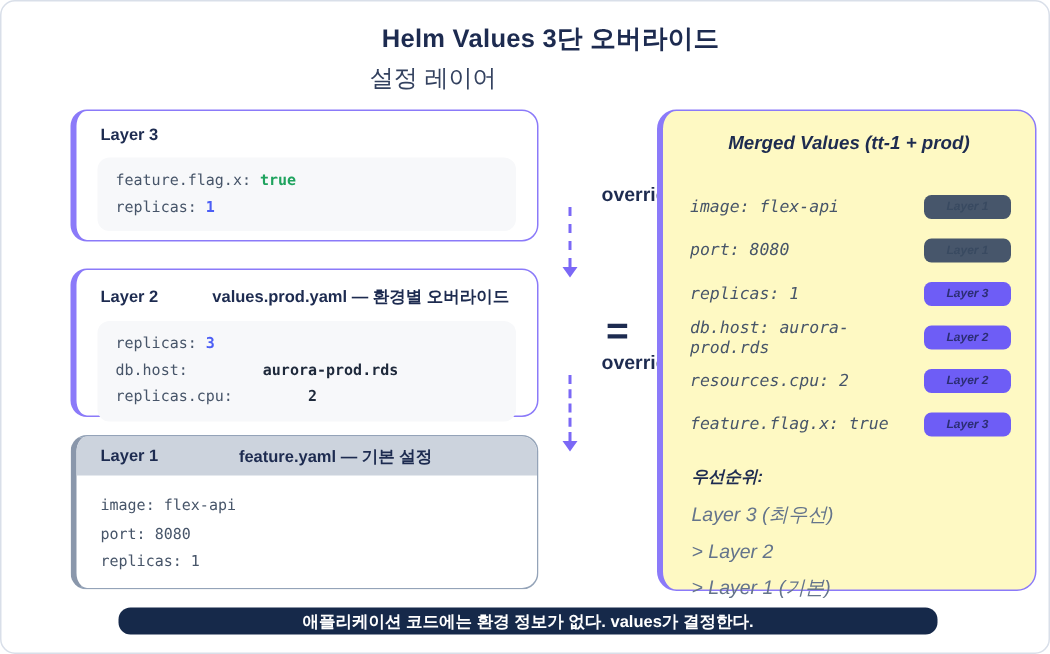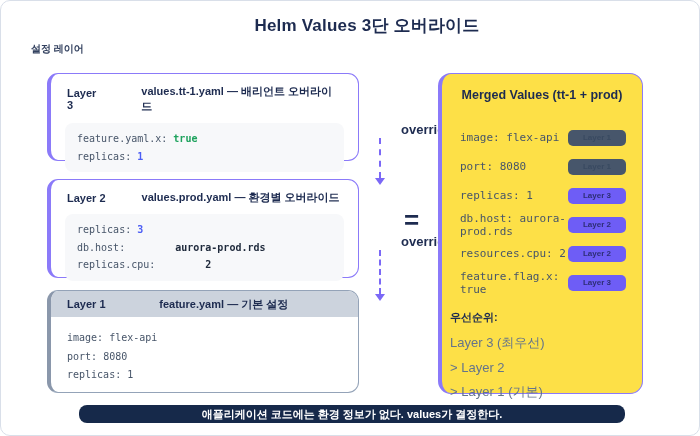--- a/index.html
+++ b/index.html
@@ -6,21 +6,21 @@
   body { background:#ffffff; font-family:"Liberation Sans", sans-serif; }
   #canvas {
     position:relative; width:700px; height:436px; background:#ffffff;
     border:1px solid #d9dfe9; border-radius:10px; overflow:hidden;
   }
   .page-title {
     position:absolute; top:13px; left:16px; width:700px; text-align:center;
     font-size:17px; font-weight:bold; color:#1d2b50; letter-spacing:.2px;
   }
   .col-header {
-    position:absolute; top:41px; font-size:10px; font-weight:bold; color:#33415f; text-align:left;
+    position:absolute; top:41px; font-size:16px; font-weight:normal; color:#33415f; text-align:right;
   }
   .col-header.left  { left:30px;  width:300px; }
   .col-header.right { left:420px; width:240px; }
 
   
   .layer-box {
     position:absolute; left:46px; width:312px; background:#ffffff;
     border:1.5px solid #8b7af9; border-left:4px solid #8b7af9; border-radius:11px;
   }
   .layer-box.gray { border-color:#94a3b8; border-left-color:#8a97ab; overflow:hidden; }
@@ -65,41 +65,41 @@
     border-top:7px solid #7b68f6;
   }
   #arrow-head-1 { top:177px; }
   #arrow-head-2 { top:293px; }
   .equals-sign {
     position:absolute; left:403px; top:204px; font-size:26px; font-weight:bold; color:#1d2b50;
   }
 
   
   #merged-box {
-    position:absolute; left:437px; top:72px; width:205px; height:321px;
-    background:#fde047; border:1.5px solid #8b7af9; border-left:4px solid #8b7af9; border-radius:13px;
+    position:absolute; left:437px; top:72px; width:253px; height:321px;
+    background:#fef9c3; border:1.5px solid #8b7af9; border-left:4px solid #8b7af9; border-radius:13px;font-style:italic;
   }
   .merged-title {
     margin-top:14px; text-align:center; font-size:12.5px; font-weight:bold; color:#1d2b50;
   }
   .merged-rows { margin-top:21px; }
   .merged-row {
     display:flex; align-items:center; justify-content:space-between;
     height:29px; padding:0 16px 0 18px;
   }
   .merged-key { font-family:"DejaVu Sans Mono", monospace; font-size:11px; color:#475569; }
   .badge {
     width:58px; height:16px; border-radius:5px; flex:0 0 auto;
     display:flex; align-items:center; justify-content:center;
     font-size:8px; font-weight:bold;
   }
   .badge.dark   { background:#47566b; color:#394a61; }
   .badge.purple { background:#6e5df6; color:rgba(18,26,64,0.72); }
 
-  .priority { margin-top:13px; padding:0 8px; }
+  .priority { margin-top:13px; padding:0 19px; }
   .priority-title { font-size:11px; font-weight:bold; color:#1d2b50; margin-bottom:6px; }
   .priority-line { font-size:13px; color:#64748b; line-height:1.9; }
 
   
   .footer-bar {
     position:absolute; left:78px; top:404px; width:546px; height:18px;
     background:#16294a; border-radius:8px; color:#ffffff;
     display:flex; align-items:center; justify-content:center;
     font-size:11px; font-weight:bold;
   }
@@ -109,25 +109,24 @@
 
 <div id="canvas">
 
   <div class="page-title">Helm Values 3단 오버라이드</div>
 
   <div class="col-header left">설정 레이어</div>
 
   <div class="layer-box" id="layer3-box">
     <div class="layer-header">
       <span>Layer 3</span>
-      <span class="file">values.tt-1.yaml — 배리언트 오버라이드</span>
     </div>
     <div class="code-block">
       <div class="code-line">
-        <span>feature.yaml.x:</span>
+        <span>feature.flag.x:</span>
         <span class="val-green">true</span>
       </div>
       <div class="code-line">
         <span>replicas:</span>
         <span class="val-blue">1</span>
       </div>
     </div>
   </div>
 
   <div class="layer-box" id="layer2-box">

